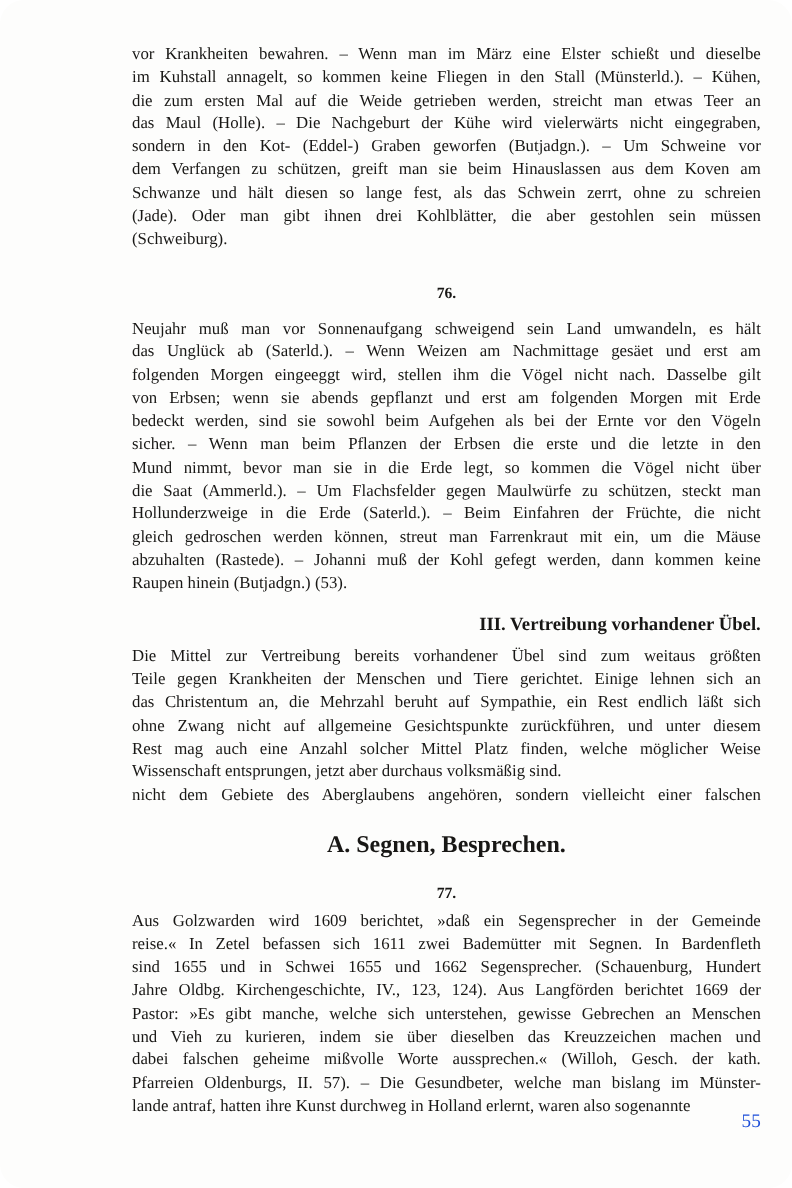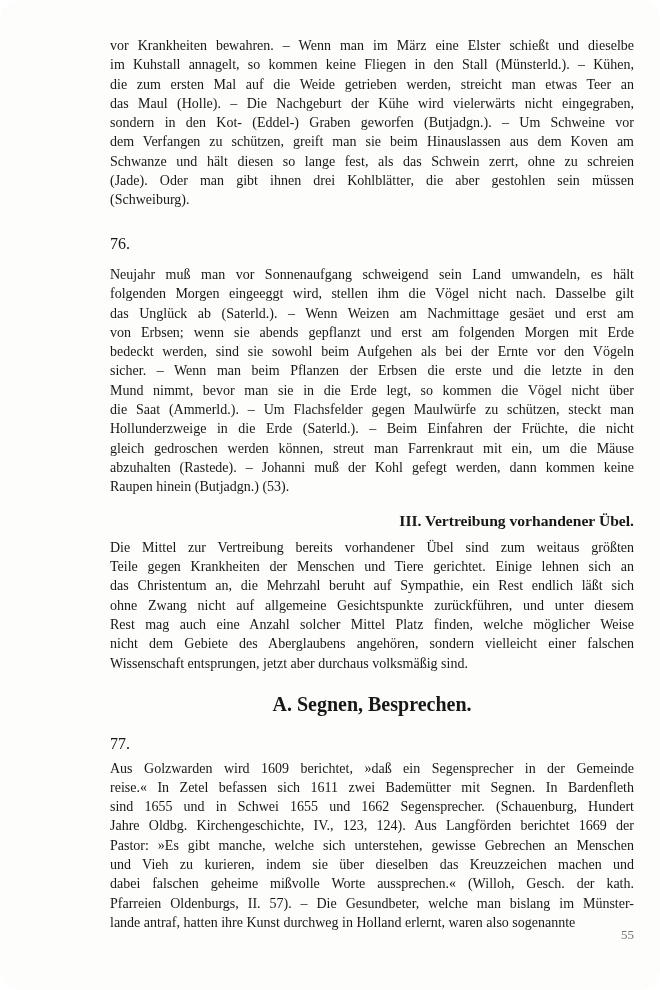--- a/index.html
+++ b/index.html
@@ -27,22 +27,23 @@
     font-size: 14px;
     line-height: 19.3px;
     text-align: justify;
     text-align-last: justify;
     white-space: nowrap;
   }
   .line.last {
     text-align-last: left;
   }
   .number-heading {
-    font-weight: normal;
-    font-size: 16px;
+    text-align: center;
+    font-weight: bold;
+    font-size: 13px;
     line-height: 19.3px;
     margin: 24px 0 12px 0;
   }
   .section-heading {
     text-align: right;
     font-weight: bold;
     font-size: 15.6px;
     line-height: 19.3px;
     margin: 14px 0 8px 0;
   }
@@ -55,23 +56,23 @@
   }
   [data-name="heading-77"] {
     margin: 20px 0 5px 0;
   }
   .page-number {
     position: absolute;
     top: 927px;
     left: 110px;
     width: 524px;
     text-align: right;
-    font-size: 13px;
+    font-size: 16px;
     line-height: 16px;
-    color: #737373;
+    color: #1d4ed8;
   }
 </style>
 </head>
 <body>
 
 <div class="page" data-name="book-page">
   <div class="text-block" id="text-block" data-name="text-block">
       <div class="paragraph" data-name="paragraph-krankheiten">
         <div class="line" data-name="text-line">vor Krankheiten bewahren. – Wenn man im März eine Elster schießt und dieselbe</div>
         <div class="line" data-name="text-line">im Kuhstall annagelt, so kommen keine Fliegen in den Stall (Münsterld.). – Kühen,</div>
@@ -79,41 +80,41 @@
         <div class="line" data-name="text-line">das Maul (Holle). – Die Nachgeburt der Kühe wird vielerwärts nicht eingegraben,</div>
         <div class="line" data-name="text-line">sondern in den Kot- (Eddel-) Graben geworfen (Butjadgn.). – Um Schweine vor</div>
         <div class="line" data-name="text-line">dem Verfangen zu schützen, greift man sie beim Hinauslassen aus dem Koven am</div>
         <div class="line" data-name="text-line">Schwanze und hält diesen so lange fest, als das Schwein zerrt, ohne zu schreien</div>
         <div class="line" data-name="text-line">(Jade). Oder man gibt ihnen drei Kohlblätter, die aber gestohlen sein müssen</div>
         <div class="line last" data-name="text-line">(Schweiburg).</div>
       </div>
       <div class="number-heading" data-name="heading-76">76.</div>
       <div class="paragraph" data-name="paragraph-neujahr">
         <div class="line" data-name="text-line">Neujahr muß man vor Sonnenaufgang schweigend sein Land umwandeln, es hält</div>
+        <div class="line" data-name="text-line">das Unglück ab (Saterld.). – Wenn Weizen am Nachmittage gesäet und erst am</div>
         <div class="line" data-name="text-line">folgenden Morgen eingeeggt wird, stellen ihm die Vögel nicht nach. Dasselbe gilt</div>
-        <div class="line" data-name="text-line">das Unglück ab (Saterld.). – Wenn Weizen am Nachmittage gesäet und erst am</div>
         <div class="line" data-name="text-line">von Erbsen; wenn sie abends gepflanzt und erst am folgenden Morgen mit Erde</div>
         <div class="line" data-name="text-line">bedeckt werden, sind sie sowohl beim Aufgehen als bei der Ernte vor den Vögeln</div>
         <div class="line" data-name="text-line">sicher. – Wenn man beim Pflanzen der Erbsen die erste und die letzte in den</div>
         <div class="line" data-name="text-line">Mund nimmt, bevor man sie in die Erde legt, so kommen die Vögel nicht über</div>
         <div class="line" data-name="text-line">die Saat (Ammerld.). – Um Flachsfelder gegen Maulwürfe zu schützen, steckt man</div>
         <div class="line" data-name="text-line">Hollunderzweige in die Erde (Saterld.). – Beim Einfahren der Früchte, die nicht</div>
         <div class="line" data-name="text-line">gleich gedroschen werden können, streut man Farrenkraut mit ein, um die Mäuse</div>
         <div class="line" data-name="text-line">abzuhalten (Rastede). – Johanni muß der Kohl gefegt werden, dann kommen keine</div>
         <div class="line last" data-name="text-line">Raupen hinein (Butjadgn.) (53).</div>
       </div>
       <div class="section-heading" data-name="heading-vertreibung">III. Vertreibung vorhandener Übel.</div>
       <div class="paragraph" data-name="paragraph-mittel">
         <div class="line" data-name="text-line">Die Mittel zur Vertreibung bereits vorhandener Übel sind zum weitaus größten</div>
         <div class="line" data-name="text-line">Teile gegen Krankheiten der Menschen und Tiere gerichtet. Einige lehnen sich an</div>
         <div class="line" data-name="text-line">das Christentum an, die Mehrzahl beruht auf Sympathie, ein Rest endlich läßt sich</div>
         <div class="line" data-name="text-line">ohne Zwang nicht auf allgemeine Gesichtspunkte zurückführen, und unter diesem</div>
         <div class="line" data-name="text-line">Rest mag auch eine Anzahl solcher Mittel Platz finden, welche möglicher Weise</div>
+        <div class="line last" data-name="text-line">Wissenschaft entsprungen, jetzt aber durchaus volksmäßig sind.</div>
         <div class="line" data-name="text-line">nicht dem Gebiete des Aberglaubens angehören, sondern vielleicht einer falschen</div>
-        <div class="line last" data-name="text-line">Wissenschaft entsprungen, jetzt aber durchaus volksmäßig sind.</div>
       </div>
       <div class="sub-heading" data-name="heading-segnen">A. Segnen, Besprechen.</div>
       <div class="number-heading" data-name="heading-77">77.</div>
       <div class="paragraph" data-name="paragraph-golzwarden">
         <div class="line" data-name="text-line">Aus Golzwarden wird 1609 berichtet, »daß ein Segensprecher in der Gemeinde</div>
         <div class="line" data-name="text-line">reise.« In Zetel befassen sich 1611 zwei Bademütter mit Segnen. In Bardenfleth</div>
         <div class="line" data-name="text-line">sind 1655 und in Schwei 1655 und 1662 Segensprecher. (Schauenburg, Hundert</div>
         <div class="line" data-name="text-line">Jahre Oldbg. Kirchengeschichte, IV., 123, 124). Aus Langförden berichtet 1669 der</div>
         <div class="line" data-name="text-line">Pastor: »Es gibt manche, welche sich unterstehen, gewisse Gebrechen an Menschen</div>
         <div class="line" data-name="text-line">und Vieh zu kurieren, indem sie über dieselben das Kreuzzeichen machen und</div>

